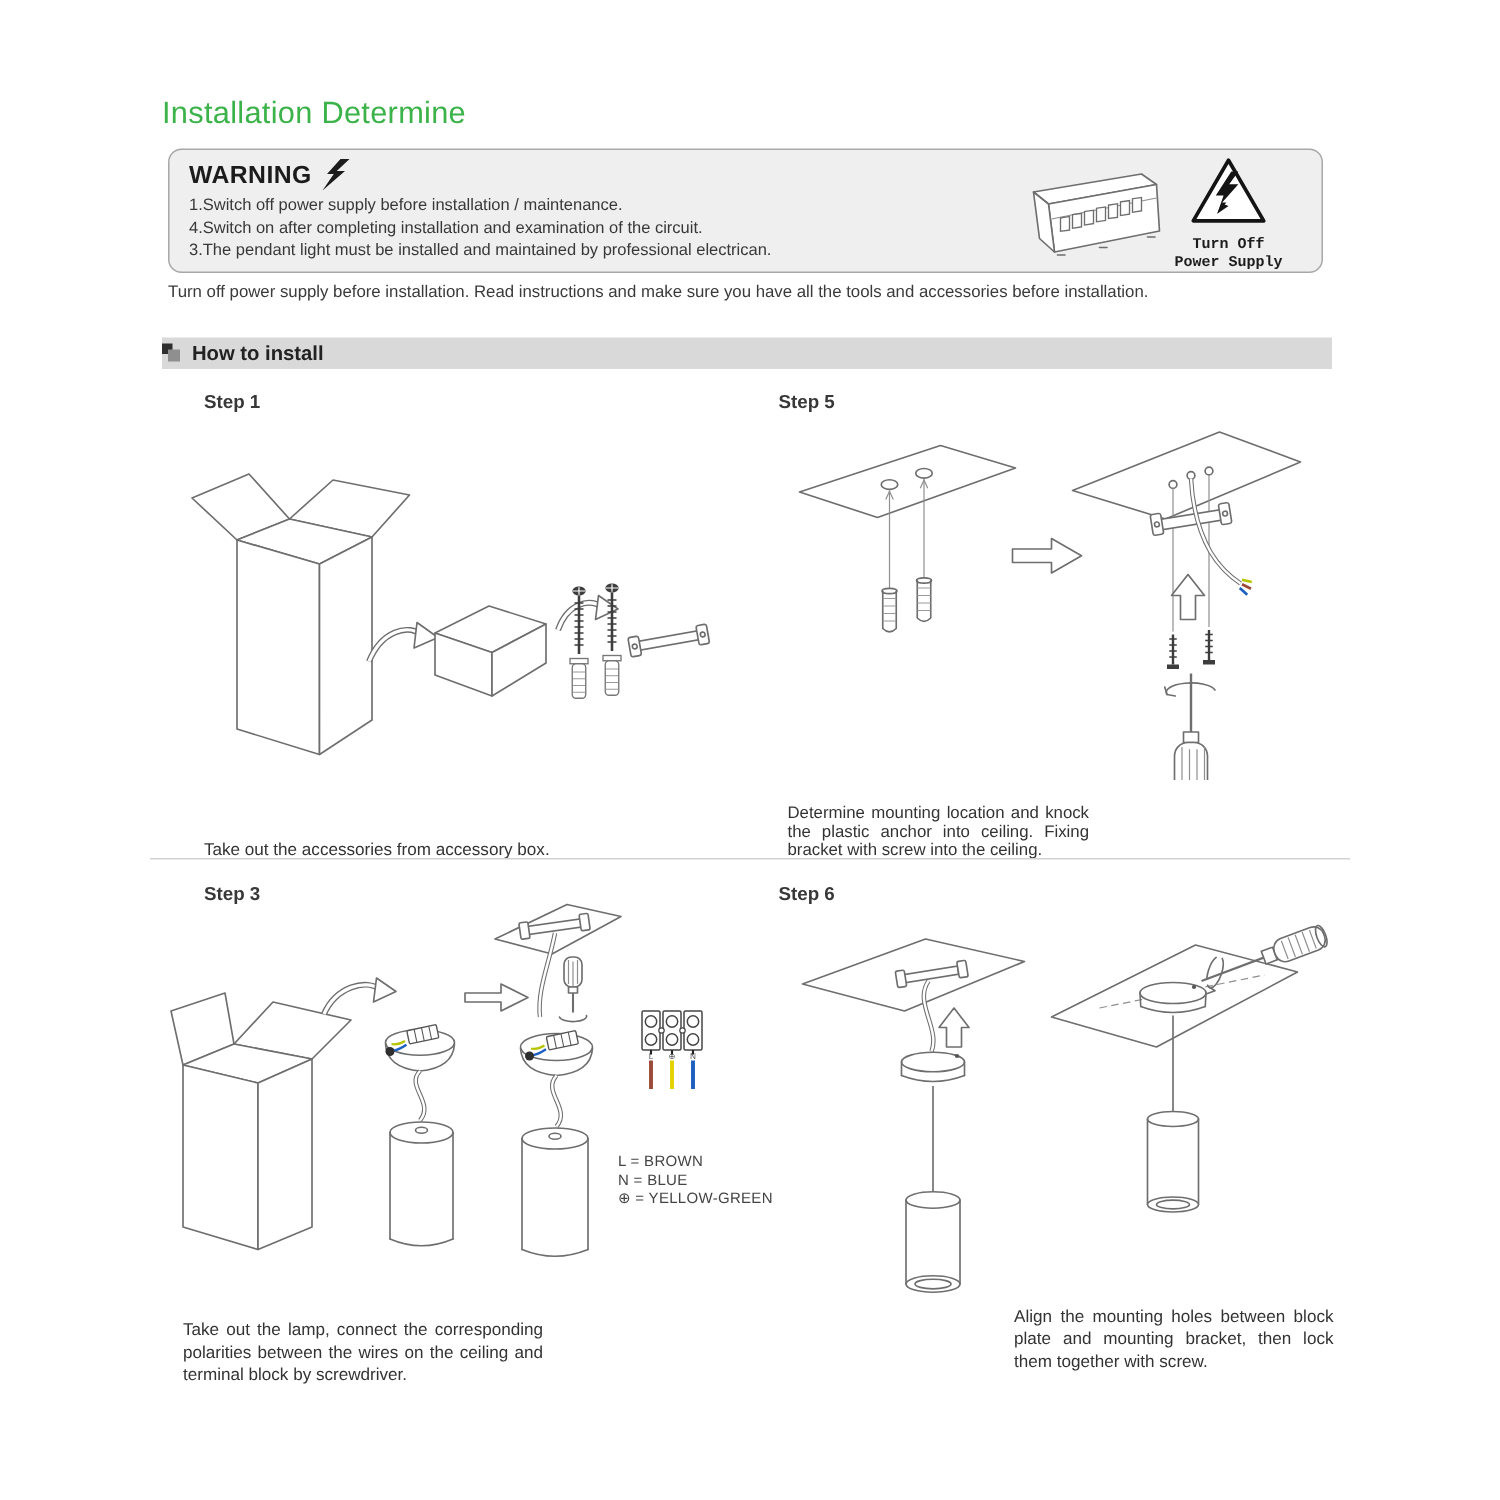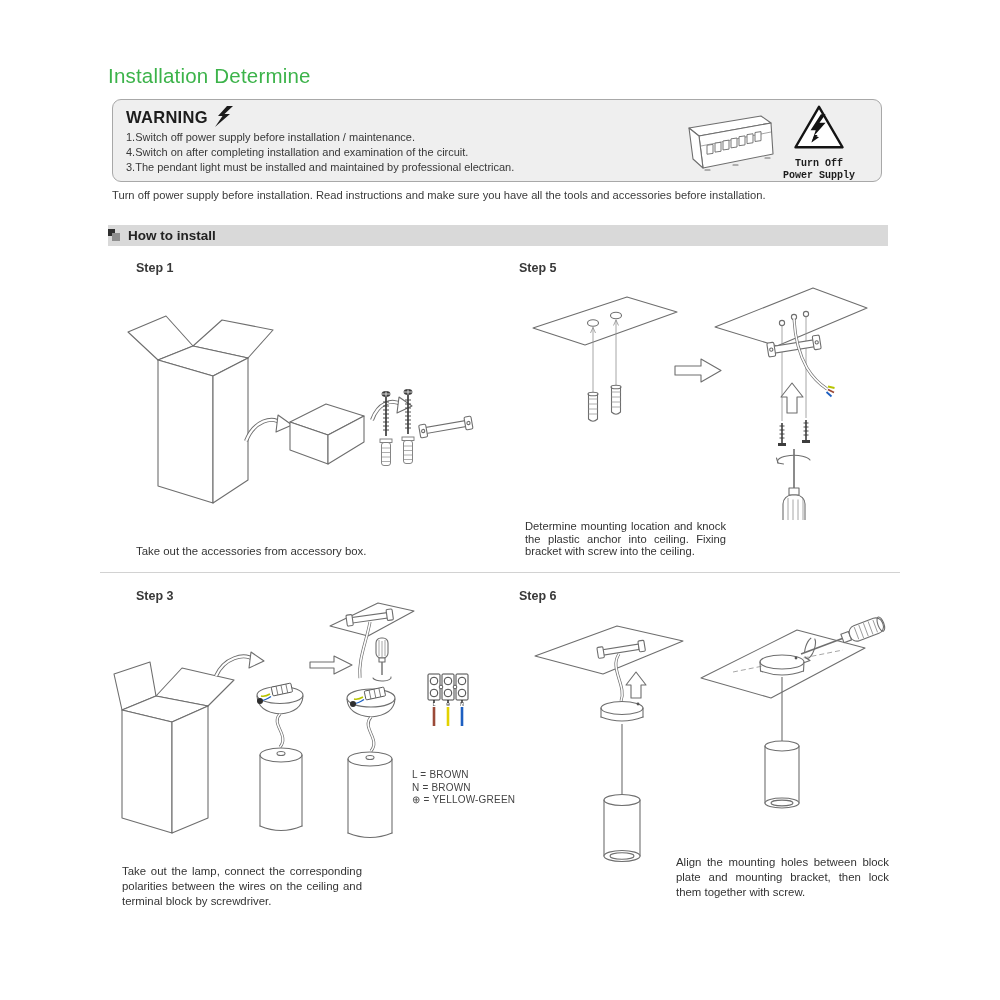--- a/index.html
+++ b/index.html
@@ -12,21 +12,21 @@
   .warn-items{position:absolute;left:13px;top:30px;font-size:11px;line-height:15px;color:#383838;}
   .turnoff{position:absolute;left:660px;top:4px;width:92px;text-align:center;font-family:Liberation Mono, monospace;}
   .turnoff-label{font-size:10px;font-weight:bold;color:#1c1c1c;line-height:11.5px;margin-top:2px;}
   .note{left:112px;top:189px;font-size:11.2px;color:#3a3a3a;}
   .section-bar{left:108px;top:225px;width:780px;height:21px;background:#d9d9d9;display:flex;align-items:center;padding-left:0;box-sizing:border-box;gap:7px;}
   .section-title{font-size:13.5px;font-weight:bold;color:#222;}
   .sq-icon{position:relative;width:13px;height:13px;}
   .sq-icon .sq1{position:absolute;left:0;top:0;width:7px;height:7px;background:#2f2f2f;}
   .sq-icon .sq2{position:absolute;left:4px;top:4px;width:8px;height:8px;background:#8f8f8f;}
   .step-label{font-size:12.5px;color:#383838;font-weight:bold;}
-  .caption{font-size:11.4px;line-height:14.8px;color:#333;text-align:justify;}
+  .caption{font-size:11.4px;line-height:14.8px;color:#333;text-align:justify;margin-top:16px;}
   .caption-s2{font-size:11.2px;line-height:12.6px;width:201px;}
   .caption-s3{width:240px;}
   .caption-s4{width:213px;}
   .divider{left:100px;top:572px;width:800px;height:0;border-top:1px solid #d2d2d2;}
   .legend{left:412px;top:729px;font-size:10px;line-height:12.6px;color:#444;letter-spacing:.2px;margin-top:40px;}
   svg .ln{stroke:#6e6e6e;stroke-width:1.1;fill:none;stroke-linejoin:round;stroke-linecap:round;}
   svg .fw{fill:#fff;}
   svg .thin{stroke:#8f8f8f;stroke-width:.8;fill:none;}
   svg text{font-family:"Liberation Sans",sans-serif;}
 </style>
@@ -306,21 +306,21 @@
     <line x1="326" y1="102" x2="326" y2="105" stroke="#222" stroke-width="1.4"></line>
     <line x1="340" y1="102" x2="340" y2="105" stroke="#222" stroke-width="1.4"></line>
     <line x1="354" y1="102" x2="354" y2="105" stroke="#222" stroke-width="1.4"></line>
     <line x1="326" y1="109" x2="326" y2="128" stroke="#9b4a38" stroke-width="2.6"></line>
     <line x1="340" y1="109" x2="340" y2="128" stroke="#e3d200" stroke-width="2.6"></line>
     <line x1="354" y1="109" x2="354" y2="128" stroke="#1d5fc1" stroke-width="2.6"></line>
   </g>
 </svg>
 <div class="abs legend">
   <div>L = BROWN</div>
-  <div>N = BROWN</div>
+  <div>N = BLUE</div>
   <div>⊕ = YELLOW-GREEN</div>
 </div>
 <div class="abs caption caption-s3" style="left:122px;top:864px">Take out the lamp, connect the corresponding polarities between the wires on the ceiling and terminal block by screwdriver.</div>
 
 <svg class="abs" style="left:505px;top:598px" width="390" height="270" viewBox="0 0 390 270">
   <g>
     <polygon class="fw ln" points="30,58 112,28 178,43 98,76"></polygon>
     <g transform="rotate(-9 115 52)">
       <rect x="96" y="49" width="38" height="5.5" class="fw ln"></rect>
       <rect x="92.5" y="46" width="6" height="11" rx="1.2" class="fw ln"></rect>

